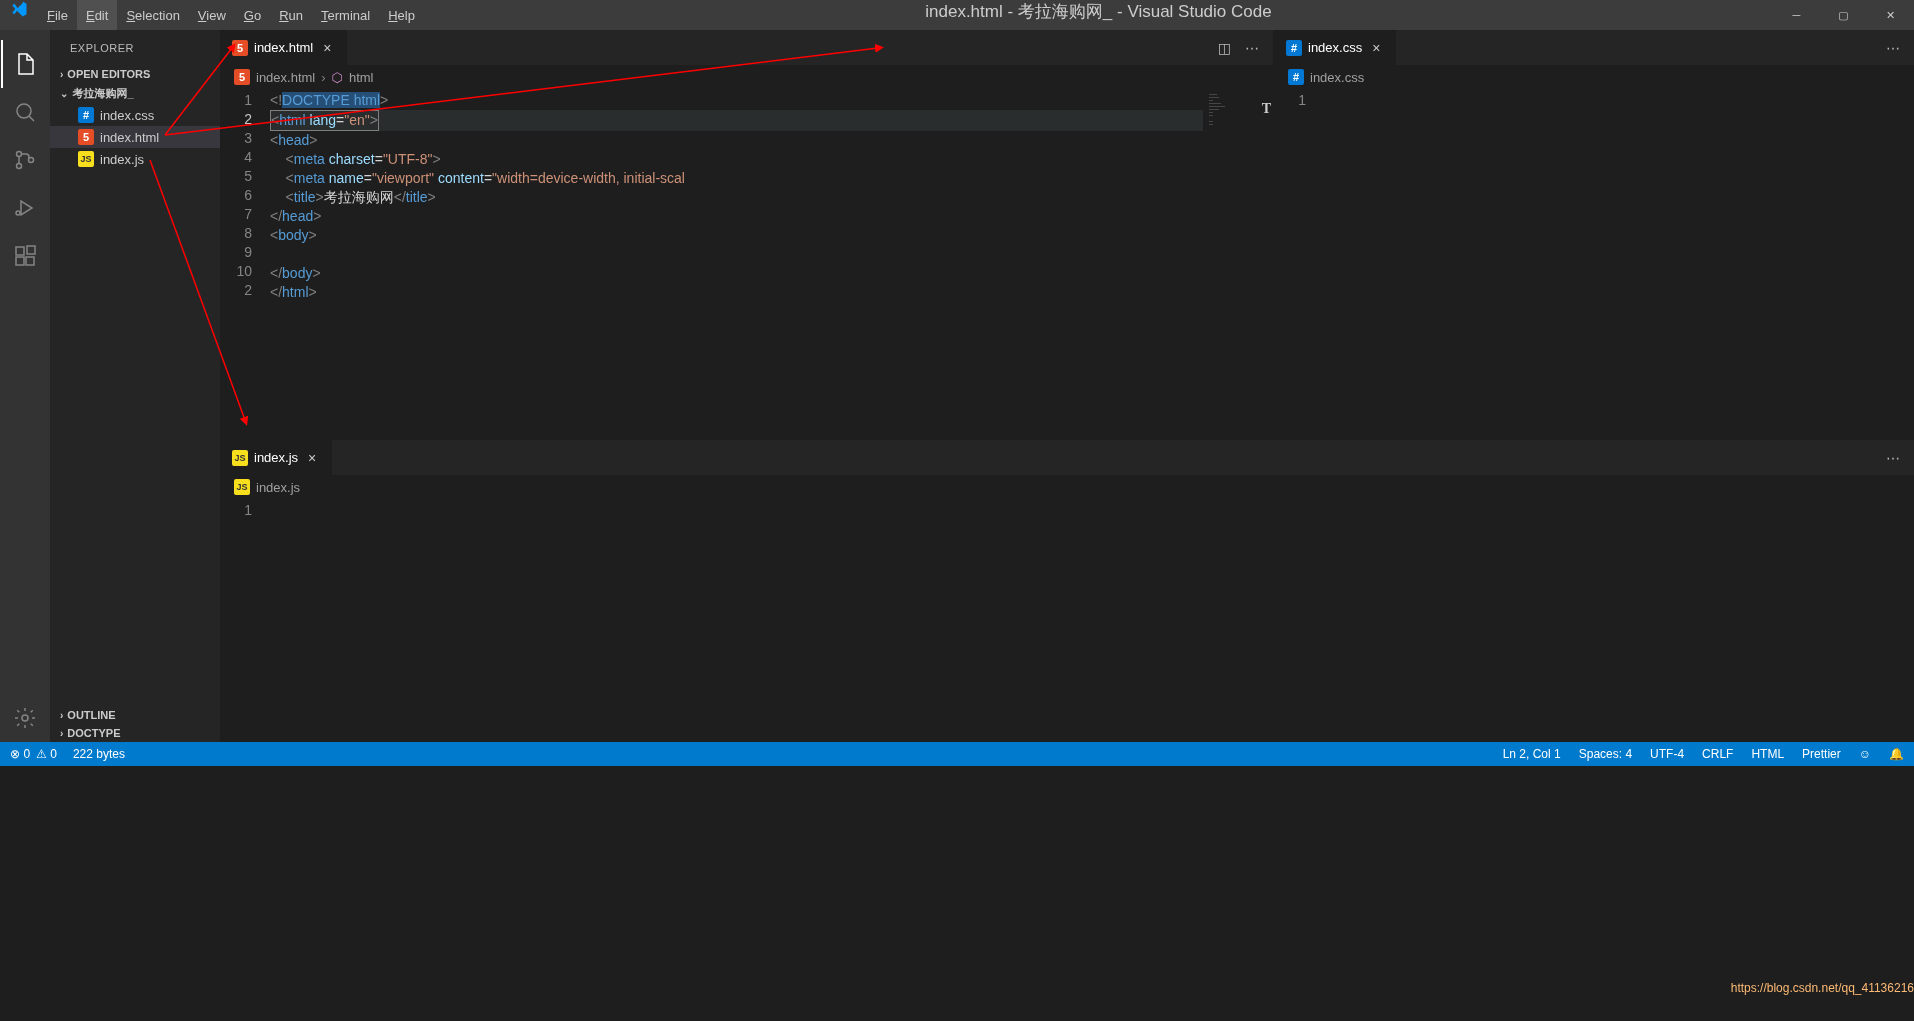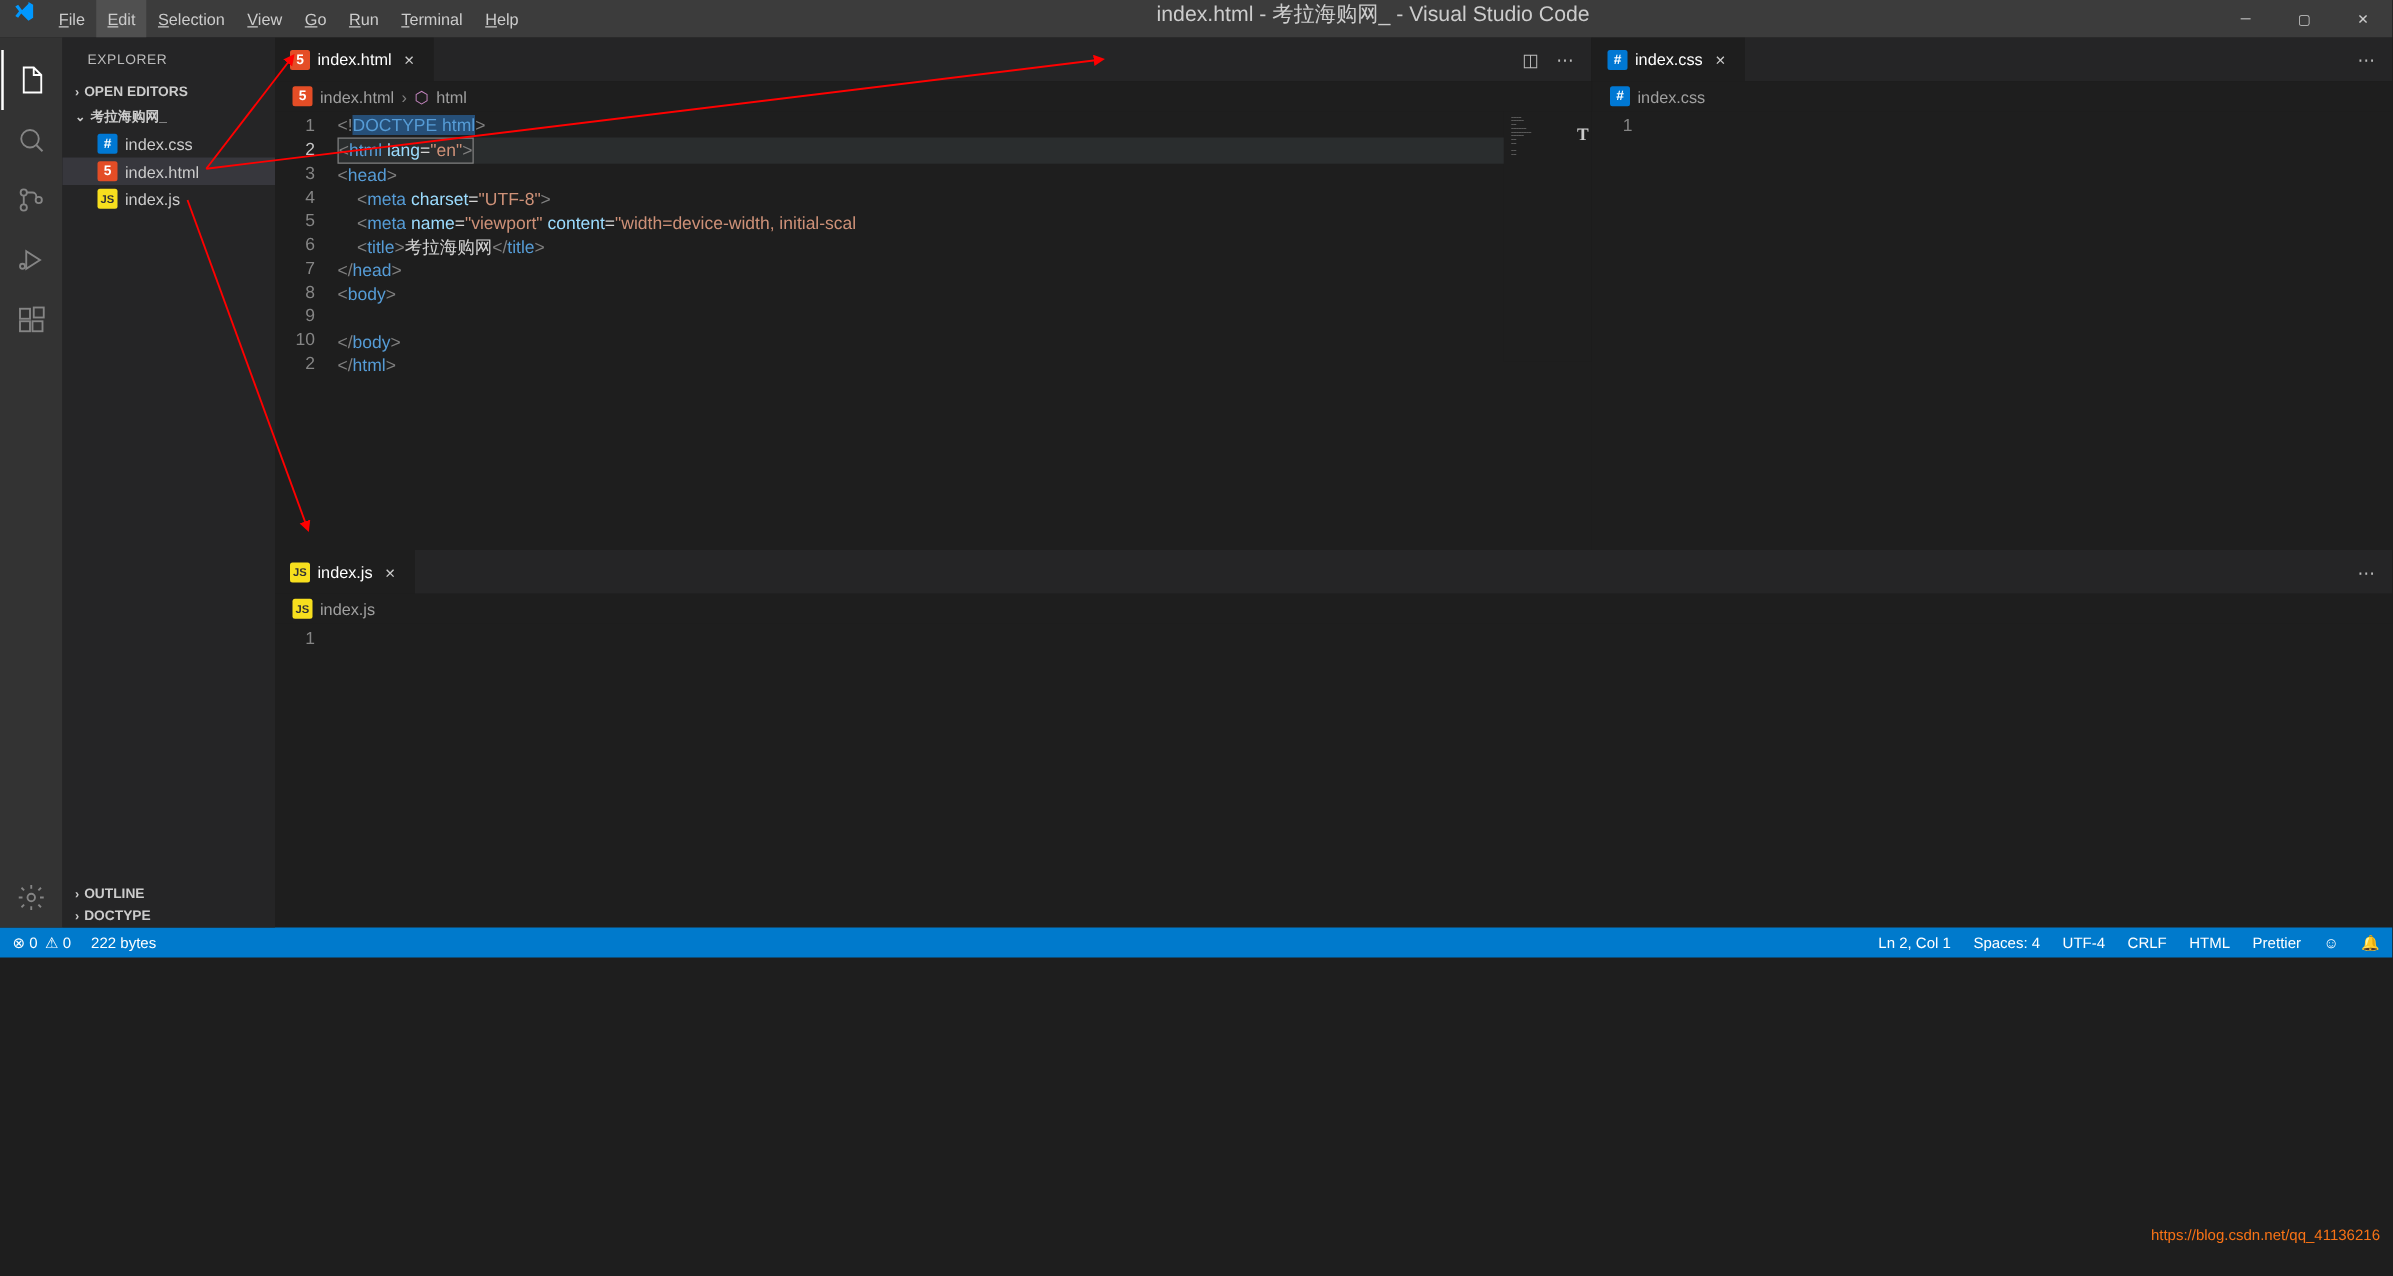--- a/index.html
+++ b/index.html
@@ -64,21 +64,21 @@
 .minimap { position:absolute; right:0; top:59px; width:70px; height:200px; background:#1e1e1e; }
 .minimap-lines { position:absolute; left:6px; top:4px; font-size:2px; line-height:3px; color:#6a6a6a; }
 .minimap-t { position:absolute; right:2px; top:12px; font-size:14px; color:#ccc; font-family:serif; font-weight:bold; }
 
 .status-bar { height:24px; background:#007acc; display:flex; align-items:center; padding:0 10px; color:#fff; font-size:12px; gap:16px; }
 .status-left { display:flex; align-items:center; gap:6px; }
 .status-right { margin-left:auto; display:flex; align-items:center; gap:18px; }
 
 svg.arrow { position:absolute; top:0; left:0; pointer-events:none; z-index:100; }
 
-.watermark { position:absolute; right:10px; bottom:26px; color:#f97316; font-size:12px; z-index:50; }
+.watermark { position:absolute; right:0; bottom:26px; color:#fdba74; font-size:12px; z-index:50; }
 
 .sel-highlight { background:#264f78; }
 </style>
 </head>
 <body>
 
 <div class="titlebar">
   <svg class="vscode-logo" viewBox="0 0 24 24">
       <path fill="#0098ff" d="M17 2l5 3v14l-5 3-9-9 9-9zM3 7l3-2 5 7-5 7-3-2 4-5-4-5z"></path>
     </svg>

